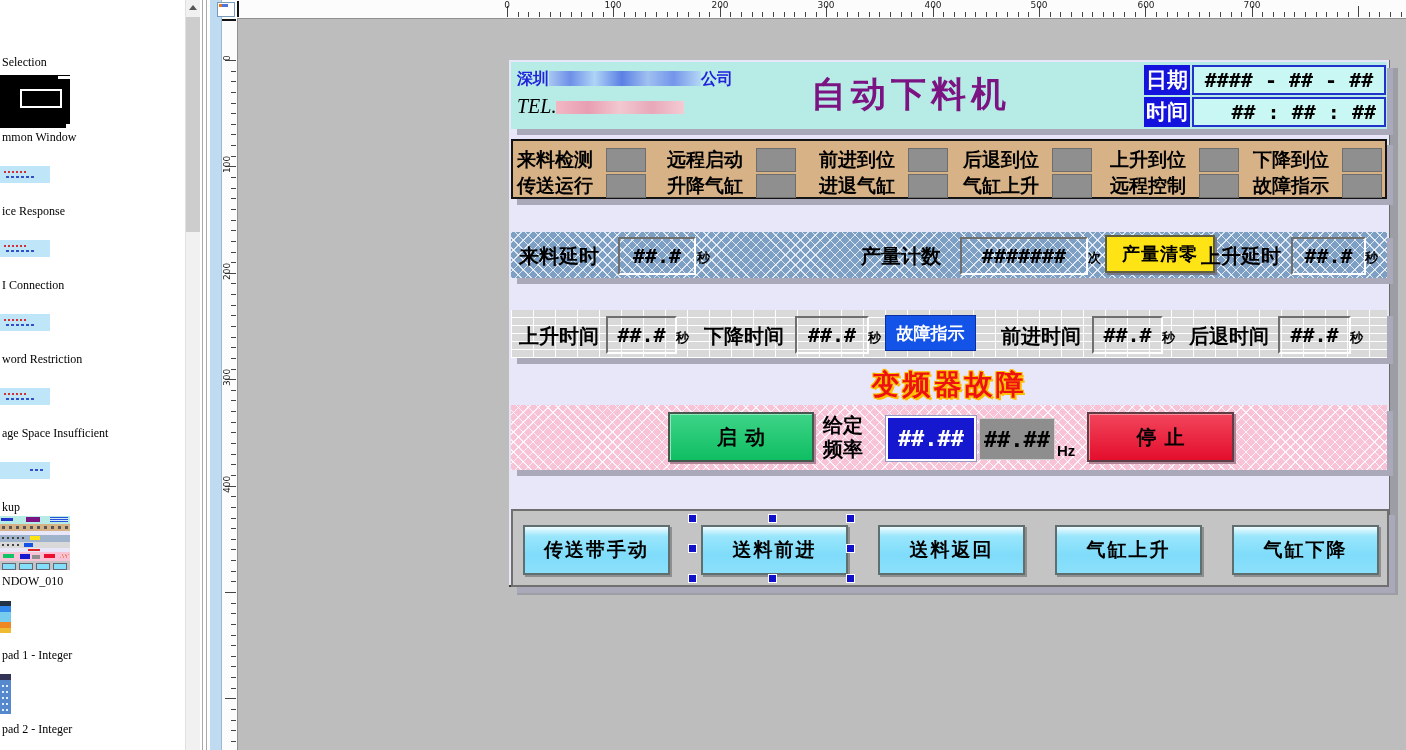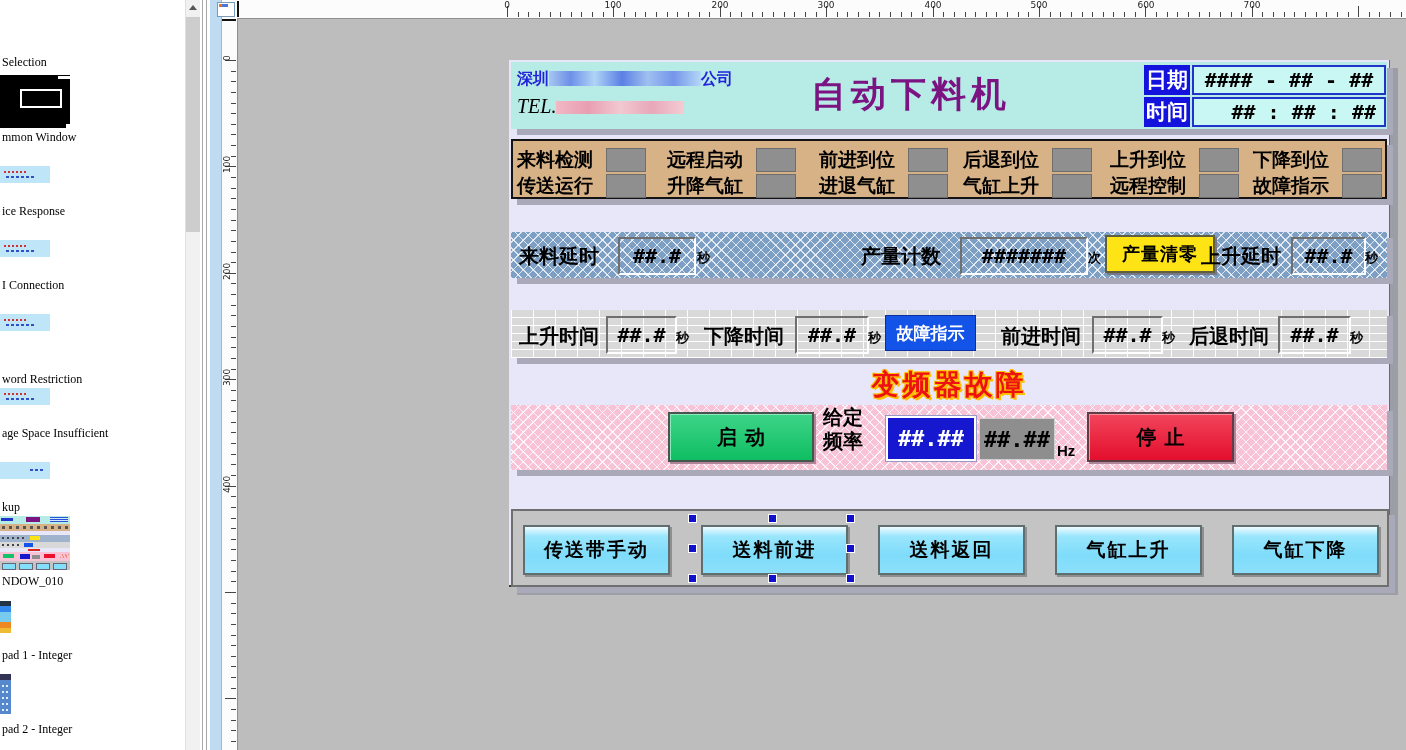--- a/index.html
+++ b/index.html
@@ -105,21 +105,21 @@
   <div class="mini-thumb" style="top:240px">
       <div class="mk1"></div>
       <div class="mk2"></div>
     </div>
   <span class="sb-label" style="top:278px">I Connection</span>
 
   <div class="mini-thumb" style="top:314px">
       <div class="mk1"></div>
       <div class="mk2"></div>
     </div>
-  <span class="sb-label" style="top:372px">word Restriction</span>
+  <span class="sb-label" style="top:352px">word Restriction</span>
 
   <div class="mini-thumb" style="top:388px">
       <div class="mk1"></div>
       <div class="mk2"></div>
     </div>
   <span class="sb-label" style="top:426px">age Space Insufficient</span>
 
   <div class="mini-thumb" style="top:462px">
       <div class="mk2" style="left:30px;top:7px;width:14px"></div>
     </div>
@@ -303,21 +303,21 @@
     <span class="unit" style="left:651px;top:19px">秒</span>
     <span class="blabel" style="left:678px;top:13px">后退时间</span>
     <div class="vframe" style="left:767px;top:6px;width:69px;height:34px">##.#</div>
     <span class="unit" style="left:839px;top:19px">秒</span>
   </div>
 
   <div class="abs" style="left:340px;top:306px;width:200px;text-align:center;font:bold 28px 'Liberation Sans',sans-serif;color:#ED1111;letter-spacing:3px;white-space:nowrap;text-shadow:1px 1px 0 #FFBE00,-1px -1px 0 #FFBE00,1px -1px 0 #FFBE00,-1px 1px 0 #FFBE00,2px 2px 0 #FFBE00">变频器故障</div>
 
   <div id="invband" class="band">
     <div class="abs" style="left:157px;top:7px;width:146px;height:50px;background:linear-gradient(180deg,#3ED488,#0FBE62);border:2px solid #46564E;box-shadow:inset 1px 1px 0 #8FE8BC,2px 2px 0 #B08598;box-sizing:border-box;display:flex;align-items:center;justify-content:center;font:bold 20px 'Liberation Sans',sans-serif;letter-spacing:8px;color:#000;padding-left:8px">启动</div>
-    <div class="abs" style="left:312px;top:0;font:bold 20px 'Liberation Sans',sans-serif;line-height:24px;color:#000;text-align:center">
+    <div class="abs" style="left:312px;top:8px;font:bold 20px 'Liberation Sans',sans-serif;line-height:24px;color:#000;text-align:center">
       <div>给定</div>
       <div>频率</div>
     </div>
     <div class="abs" style="left:375px;top:11px;width:90px;height:45px;background:#1518CE;border:2px solid #FFF;box-shadow:0 0 0 1px #9898C8;box-sizing:border-box;display:flex;align-items:center;justify-content:center;font:bold 22px 'DejaVu Sans Mono',monospace;color:#FFF">##.##</div>
     <div class="abs" style="left:468px;top:13px;width:76px;height:42px;background:#8E8E8E;border:1px solid #CFCFCF;box-sizing:border-box;display:flex;align-items:center;justify-content:center;font:bold 22px 'DejaVu Sans Mono',monospace;color:#000">##.##</div>
     <span class="abs" style="left:546px;top:37px;font:bold 15px 'Liberation Sans',sans-serif;color:#000">Hz</span>
     <div class="abs" style="left:576px;top:7px;width:147px;height:50px;background:linear-gradient(180deg,#F2455C,#E30E2C);border:2px solid #5E3E44;box-shadow:inset 1px 1px 0 #F8909E,2px 2px 0 #B08598;box-sizing:border-box;display:flex;align-items:center;justify-content:center;font:bold 20px 'Liberation Sans',sans-serif;letter-spacing:8px;color:#000;padding-left:8px">停止</div>
   </div>
 
   <div id="btnband" class="band">

